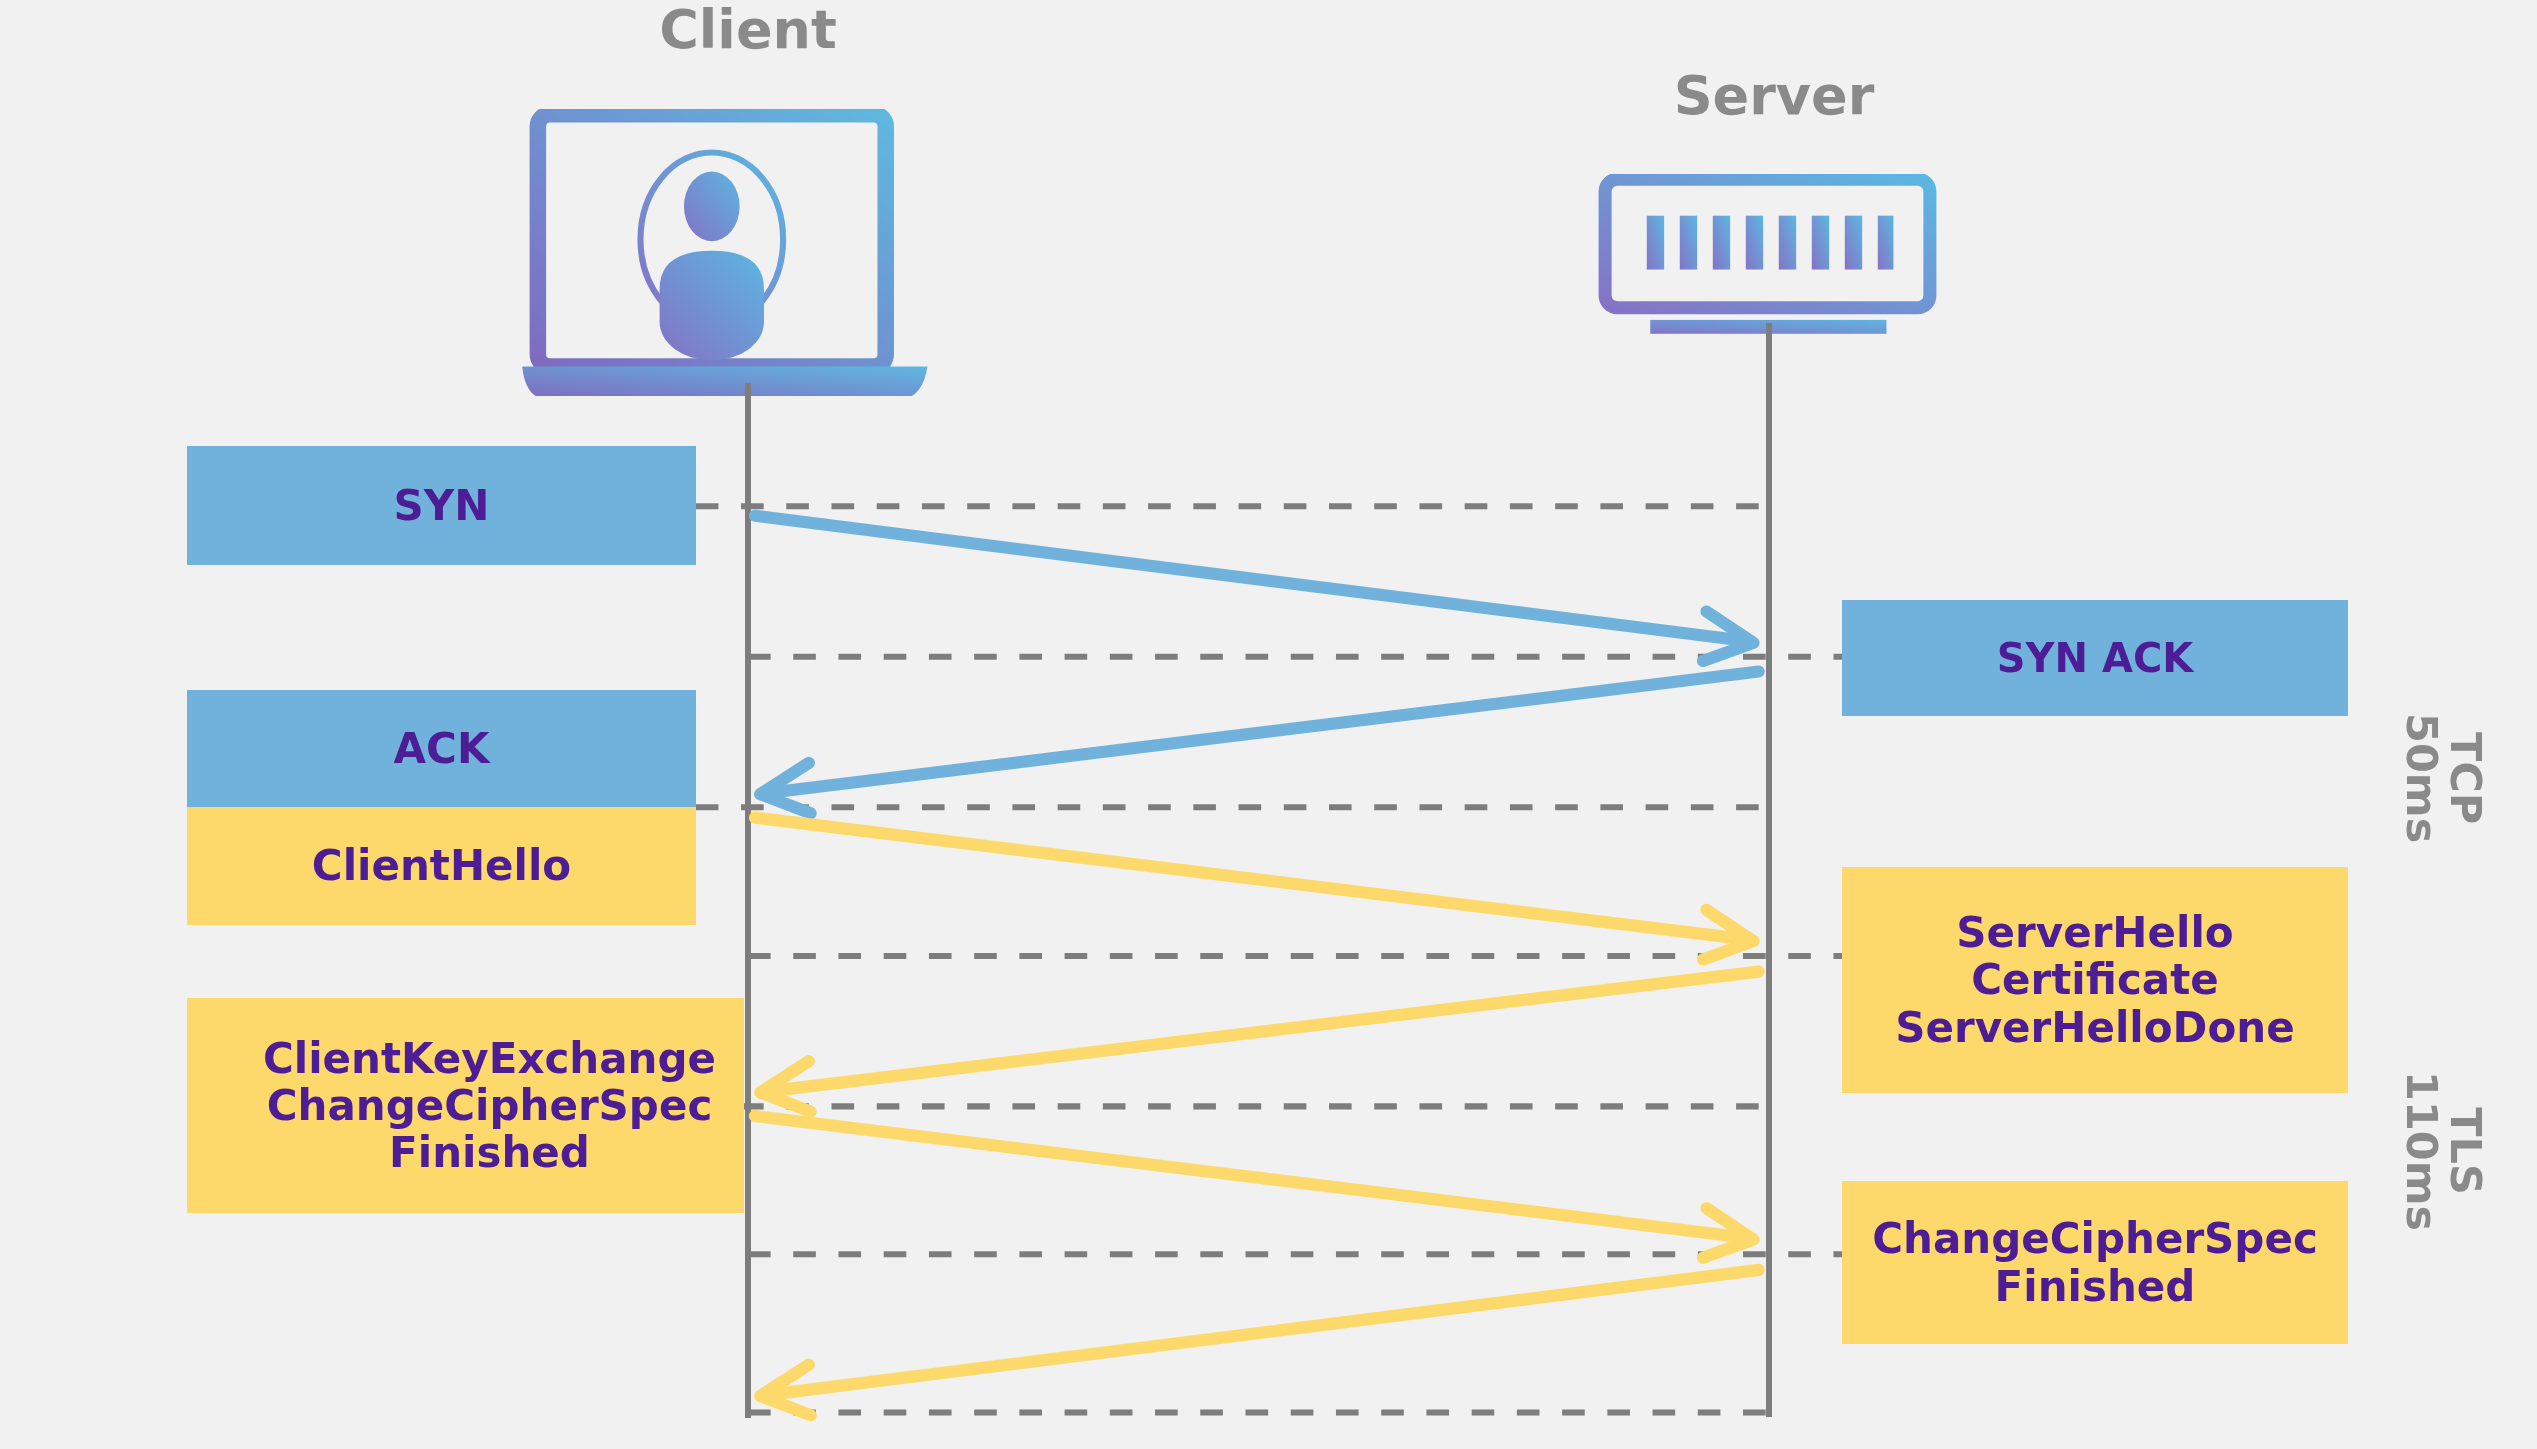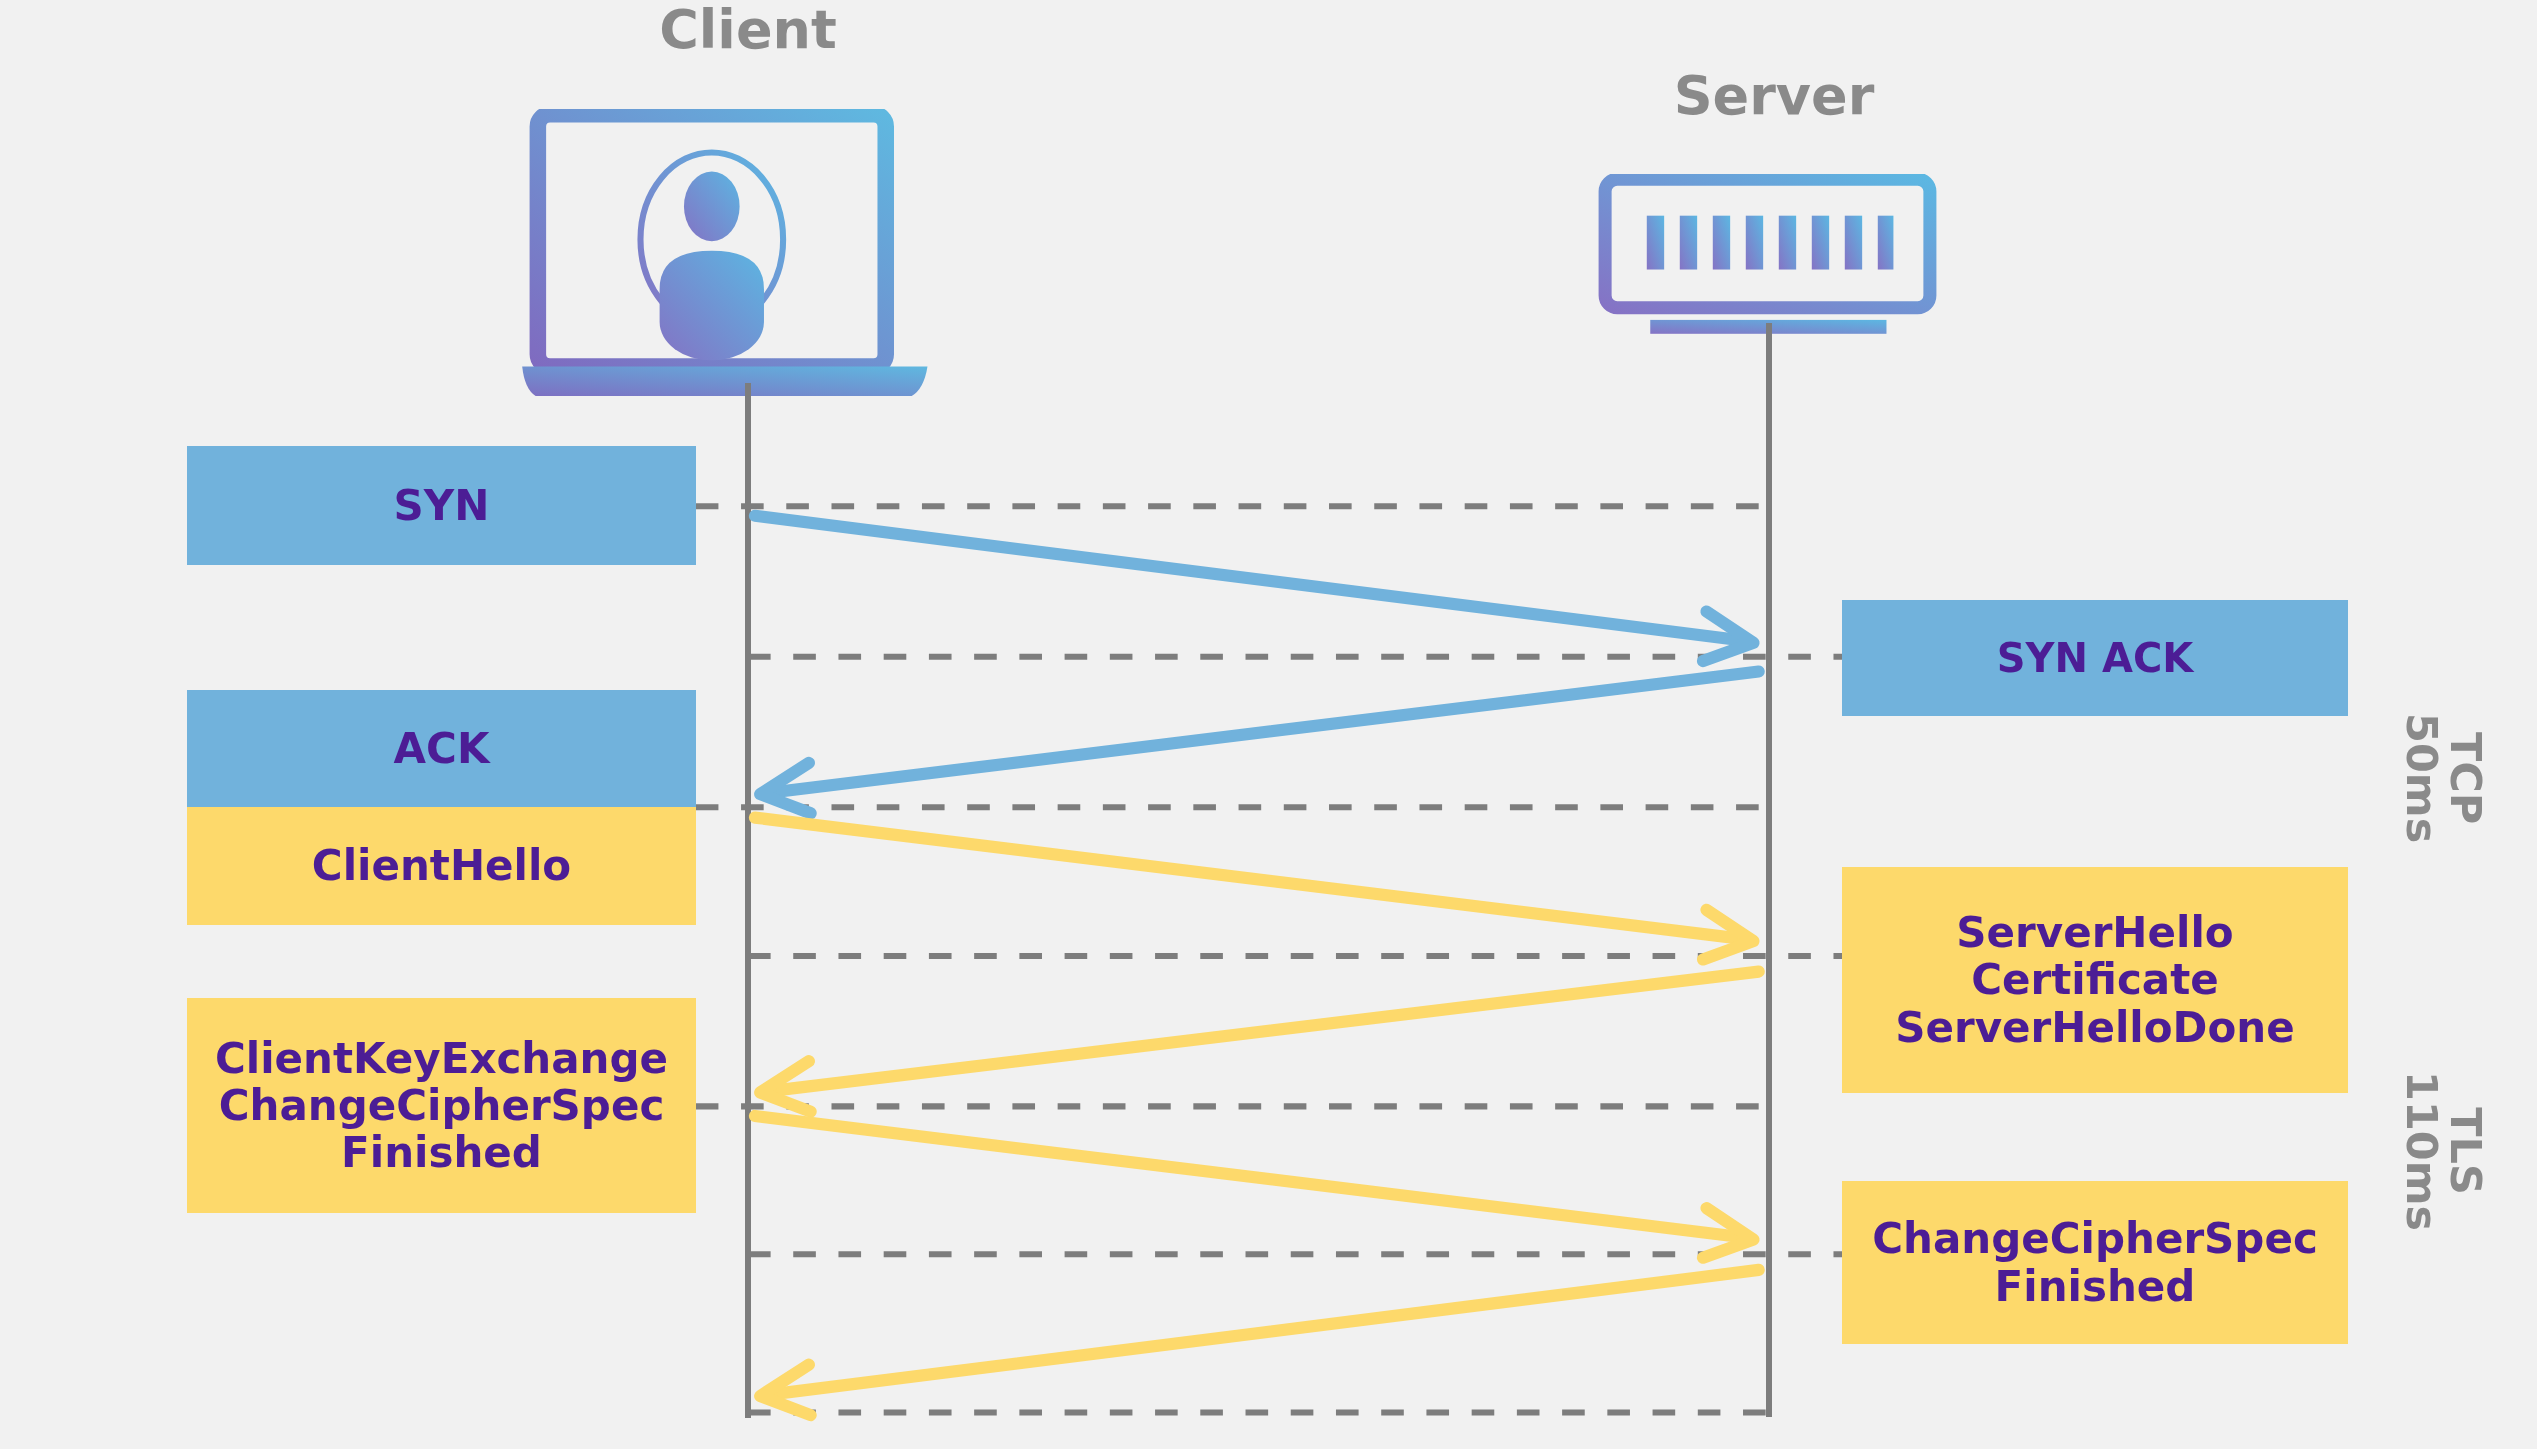--- a/index.html
+++ b/index.html
@@ -56,21 +56,21 @@
     font-weight: bold;
     line-height: 1.12;
   }
   .msgbox.blue { background: #71b2dc; }
   .msgbox.yellow { background: #fdd96b; }
 
   
   #box-syn        { left: 187px; top: 446px;  width: 509px; height: 119px; font-size: 42px; }
   #box-ack        { left: 187px; top: 690px;  width: 509px; height: 117px; font-size: 42px; }
   #box-clienthello{ left: 187px; top: 807px;  width: 509px; height: 118px; font-size: 42px; }
-  #box-clientkey  { left: 187px; top: 998px; width: 509px; height: 215px; font-size: 42px; }
+  #box-clientkey  { left: 187px; top: 998px; width: 509px; height: 215px; font-size: 42px; padding-left: 48px; }
 
   
   #box-synack     { left: 1842px; top: 600px;  width: 506px; height: 116px; font-size: 40px; }
   #box-serverhello{ left: 1842px; top: 839px;  width: 506px; height: 226px; font-size: 42px; }
   #box-ccsfin     { left: 1842px; top: 1181px; width: 506px; height: 163px; font-size: 42px; }
 
   
   .phase-label {
     position: absolute;
     color: #8a8a8a;

